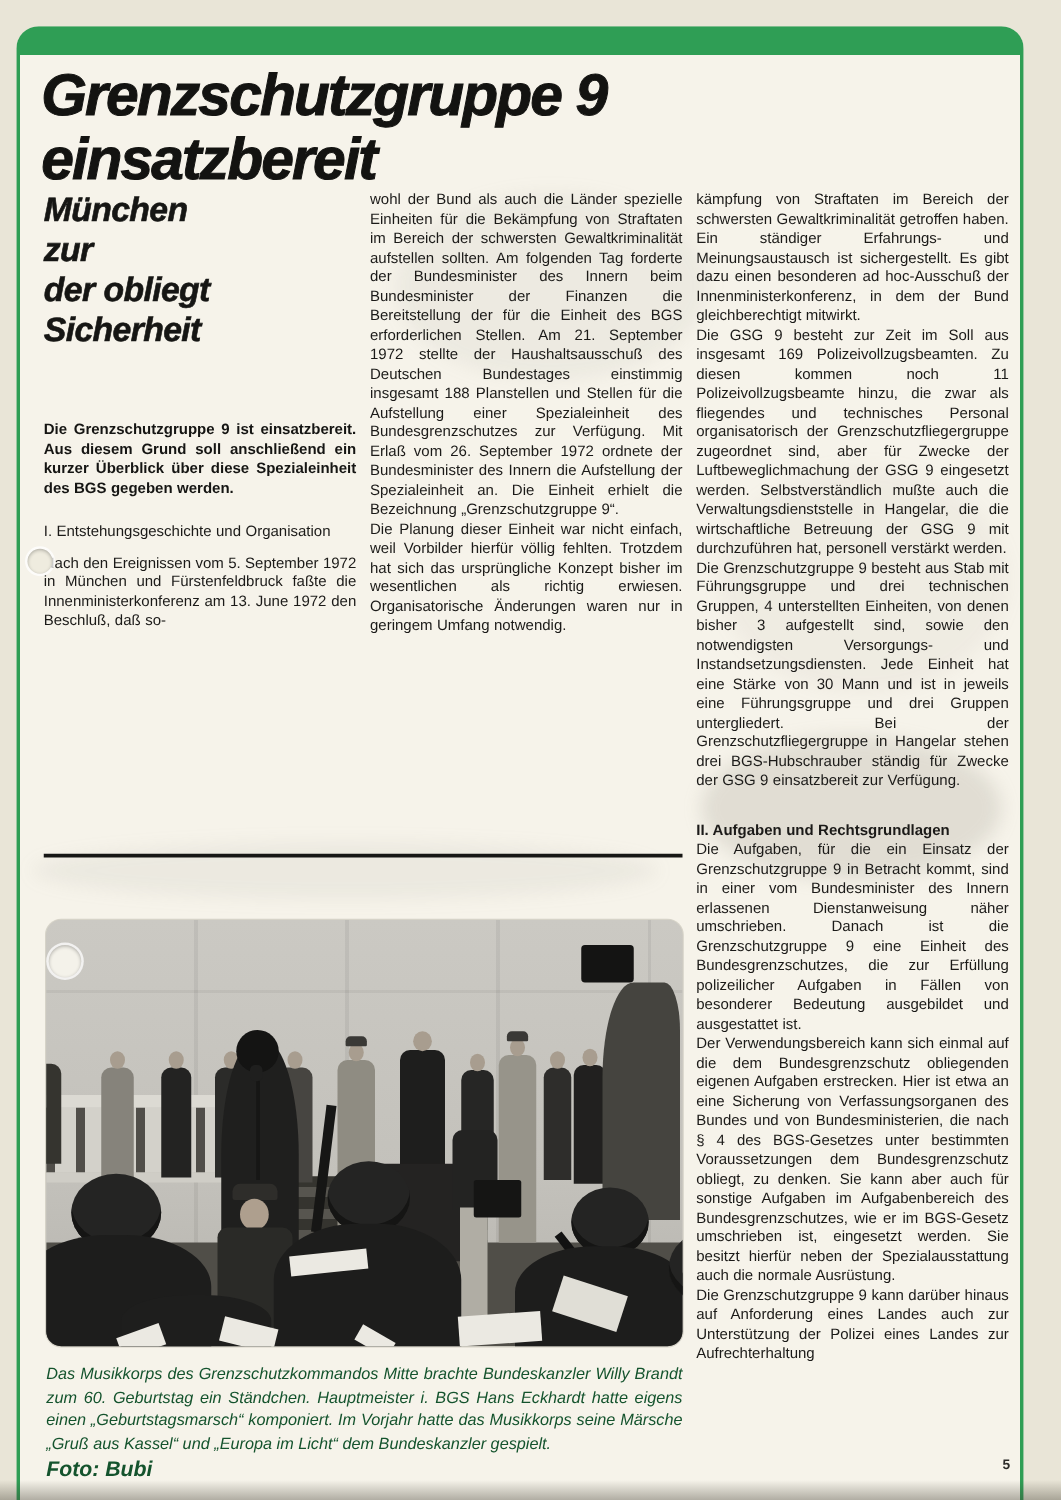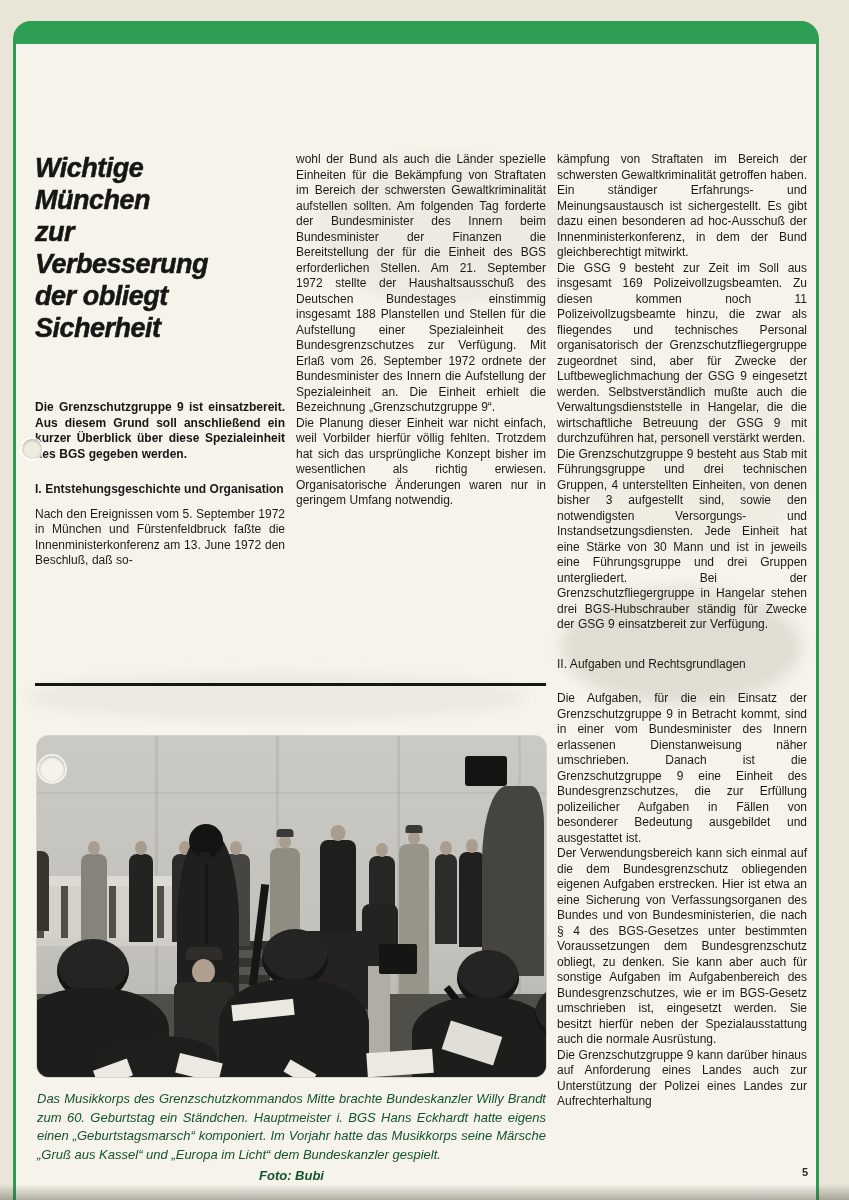--- a/index.html
+++ b/index.html
@@ -46,22 +46,22 @@
     position:absolute;top:108px;width:250px;
     font-size:12px;line-height:15.5px;text-align:justify;
     hyphens:auto;-webkit-hyphens:auto;word-spacing:0.2px;
     color:var(--ink);
   }
   .col p{margin:0;}
   .col-left{left:19px;}
   .col-mid{left:280px;}
   .col-right{left:541px;}
   .lead{margin-top:56px !important;font-weight:bold;color:#151513;}
-  .h1{margin-top:20px !important;font-weight:bold;}
-  .h2{margin:24px 0 19px !important;font-weight:normal;}
+  .h1{margin-top:20px !important;font-weight:normal;}
+  .h2{margin:24px 0 0 !important;font-weight:bold;}
   .after-h{margin-top:9px !important;}
 
   .rule{position:absolute;left:19px;top:639px;width:511px;height:3px;background:#171715;}
 
   
   .photo{
     position:absolute;left:21px;top:692px;width:509px;height:341px;
     border-radius:12px;overflow:hidden;background:#c8c6c0;
     box-shadow:0 0 0 1px rgba(120,116,100,.25);
   }
@@ -86,21 +86,21 @@
     box-shadow:inset 0 -7px 0 #151514;}
   .sheet{position:absolute;background:#ebe9e2;}
   .rod{position:absolute;background:#161615;}
 
   
   .caption{
     position:absolute;left:21px;top:1046px;width:509px;
     font-size:13px;line-height:18.6px;font-style:italic;text-align:justify;
     color:#14532d;
   }
-  .credit{margin-top:3px;text-align:center;font-weight:bold;font-style:italic;font-size:13px;}
+  .credit{margin-top:3px;text-align:left;font-weight:bold;font-style:italic;font-size:17px;}
   .pagenum{position:absolute;left:786px;top:1122px;font-size:11px;font-weight:bold;color:#2b2a28;}
 
   
   .punch{position:absolute;border-radius:50%;background:#efecdf;
     box-shadow:0 0 0 2px rgba(255,255,255,.75), inset 0 1px 3px rgba(0,0,0,.28);}
   .punch.p1{left:22px;top:439px;width:20px;height:20px;}
   .punch.p2{left:39px;top:756px;width:26px;height:26px;background:#f4f2ea;}
   .scan-bottom{position:absolute;left:0;right:0;bottom:0;height:16px;
     background:linear-gradient(rgba(64,60,48,0),rgba(64,60,48,.38));}
 </style>
@@ -110,27 +110,29 @@
 <div class="scan">
 
   <div class="paper">
     <div class="paper-inner">
 
       <div class="stain s1"></div>
       <div class="stain s2"></div>
       <div class="stain s3"></div>
       <div class="stain s4"></div>
 
+      <div class="title">
+        <div>Grenzschutzgruppe 9</div>
+        <div>einsatzbereit</div>
+      </div>
 
       <div class="col col-left">
         <div class="standfirst">
-          <div>Wichtige</div>
           <div>München</div>
           <div>zur</div>
-          <div>Verbesserung</div>
           <div>der obliegt</div>
           <div>Sicherheit</div>
         </div>
         <p class="lead">Die Grenzschutzgruppe 9 ist einsatzbereit. Aus diesem Grund soll anschließend ein kurzer Überblick über diese Spezialeinheit des BGS gegeben werden.</p>
         <p class="h1">I. Entstehungsgeschichte und Organisation</p>
         <p class="after-h">Nach den Ereignissen vom 5. September 1972 in München und Fürstenfeldbruck faßte die Innenministerkonferenz am 13. June 1972 den Beschluß, daß so-</p>
       </div>
 
       <div class="col col-mid">
         <p>wohl der Bund als auch die Länder spezielle Einheiten für die Bekämpfung von Straftaten im Bereich der schwersten Gewaltkriminalität aufstellen sollten. Am folgenden Tag forderte der Bundesminister des Innern beim Bundesminister der Finanzen die Bereitstellung der für die Einheit des BGS erforderlichen Stellen. Am 21. September 1972 stellte der Haushaltsausschuß des Deutschen Bundestages einstimmig insgesamt 188 Planstellen und Stellen für die Aufstellung einer Spezialeinheit des Bundesgrenzschutzes zur Verfügung. Mit Erlaß vom 26. September 1972 ordnete der Bundesminister des Innern die Aufstellung der Spezialeinheit an. Die Einheit erhielt die Bezeichnung „Grenzschutzgruppe 9“.</p>

